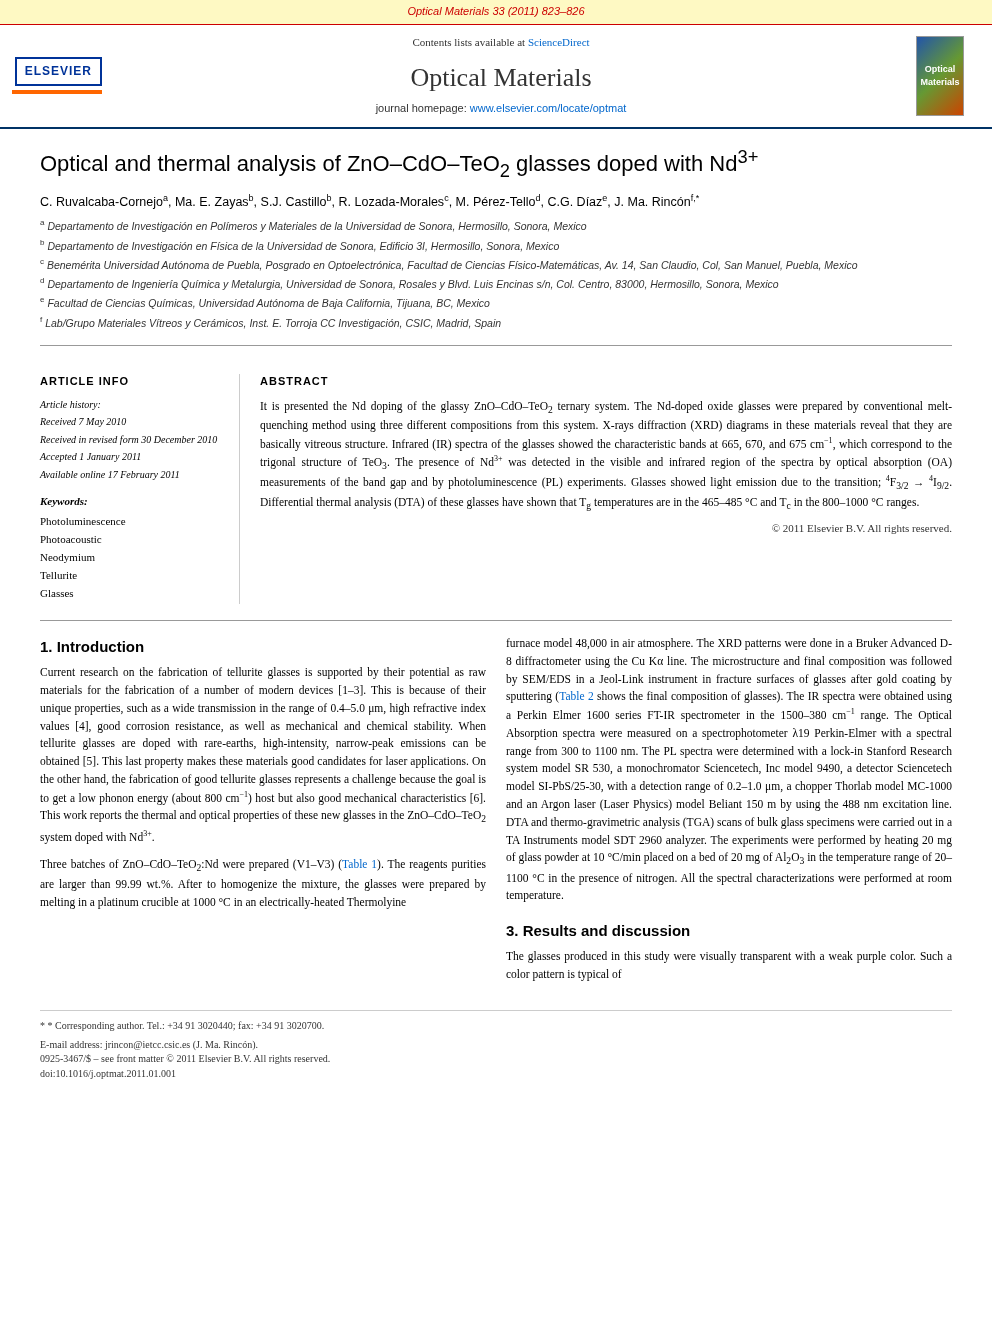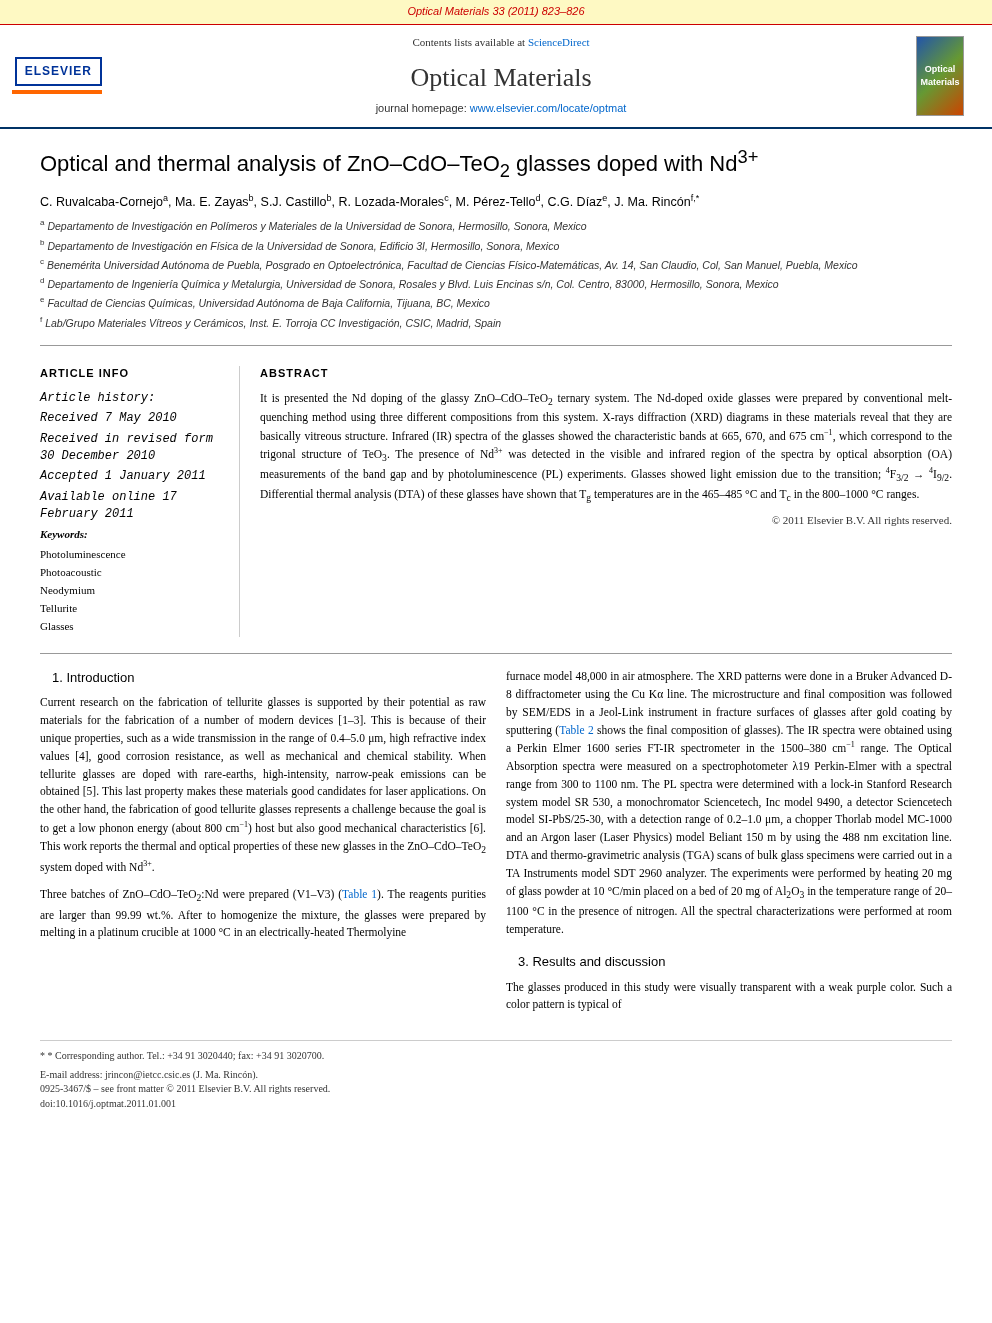--- a/index.html
+++ b/index.html
@@ -128,43 +128,43 @@
     }
     .affiliations sup {
       font-size: 8px;
     }
 
     
     .info-abstract {
       display: flex;
       gap: 20px;
       border-top: 1px solid #999;
-      padding-top: 20px;
+      padding-top: 28px;
       margin-bottom: 16px;
     }
     .article-info {
       width: 200px;
       min-width: 200px;
       border-right: 1px solid #ccc;
       padding-right: 14px;
     }
     .section-label {
       font-size: 11px;
       font-weight: bold;
       font-family: Arial, sans-serif;
       letter-spacing: 1px;
       text-transform: uppercase;
       color: #000;
       margin-bottom: 8px;
     }
     .article-history {
-      font-size: 12px;
+      font-size: 10px;
       font-style: italic;
-      font-family: Liberation Mono, monospace;
-      margin-bottom: 4px;
+      font-family: Liberation Serif, serif;
+      margin-bottom: 12px;
     }
     .article-history p {
       margin-bottom: 3px;
     }
     .keywords-section {
       font-size: 11px;
       font-family: 'Times New Roman', serif;
     }
     .keywords-label {
       font-style: italic;
@@ -204,26 +204,25 @@
     }
     .col-left, .col-right {
       flex: 1;
       font-size: 11.5px;
       line-height: 1.55;
       text-align: justify;
       font-family: 'Times New Roman', serif;
     }
 
     .section-heading {
-      font-size: 13px;
-      font-weight: normal;
+      font-size: 15px;
+      font-weight: bold;
       margin-bottom: 6px;
       margin-top: 14px;
       font-family: Arial, sans-serif;
-      margin-left: 12px;
     }
     .section-heading:first-child {
       margin-top: 0;
     }
     .paragraph {
       margin-bottom: 10px;
       text-align: justify;
     }
     .paragraph sup {
       font-size: 8px;

